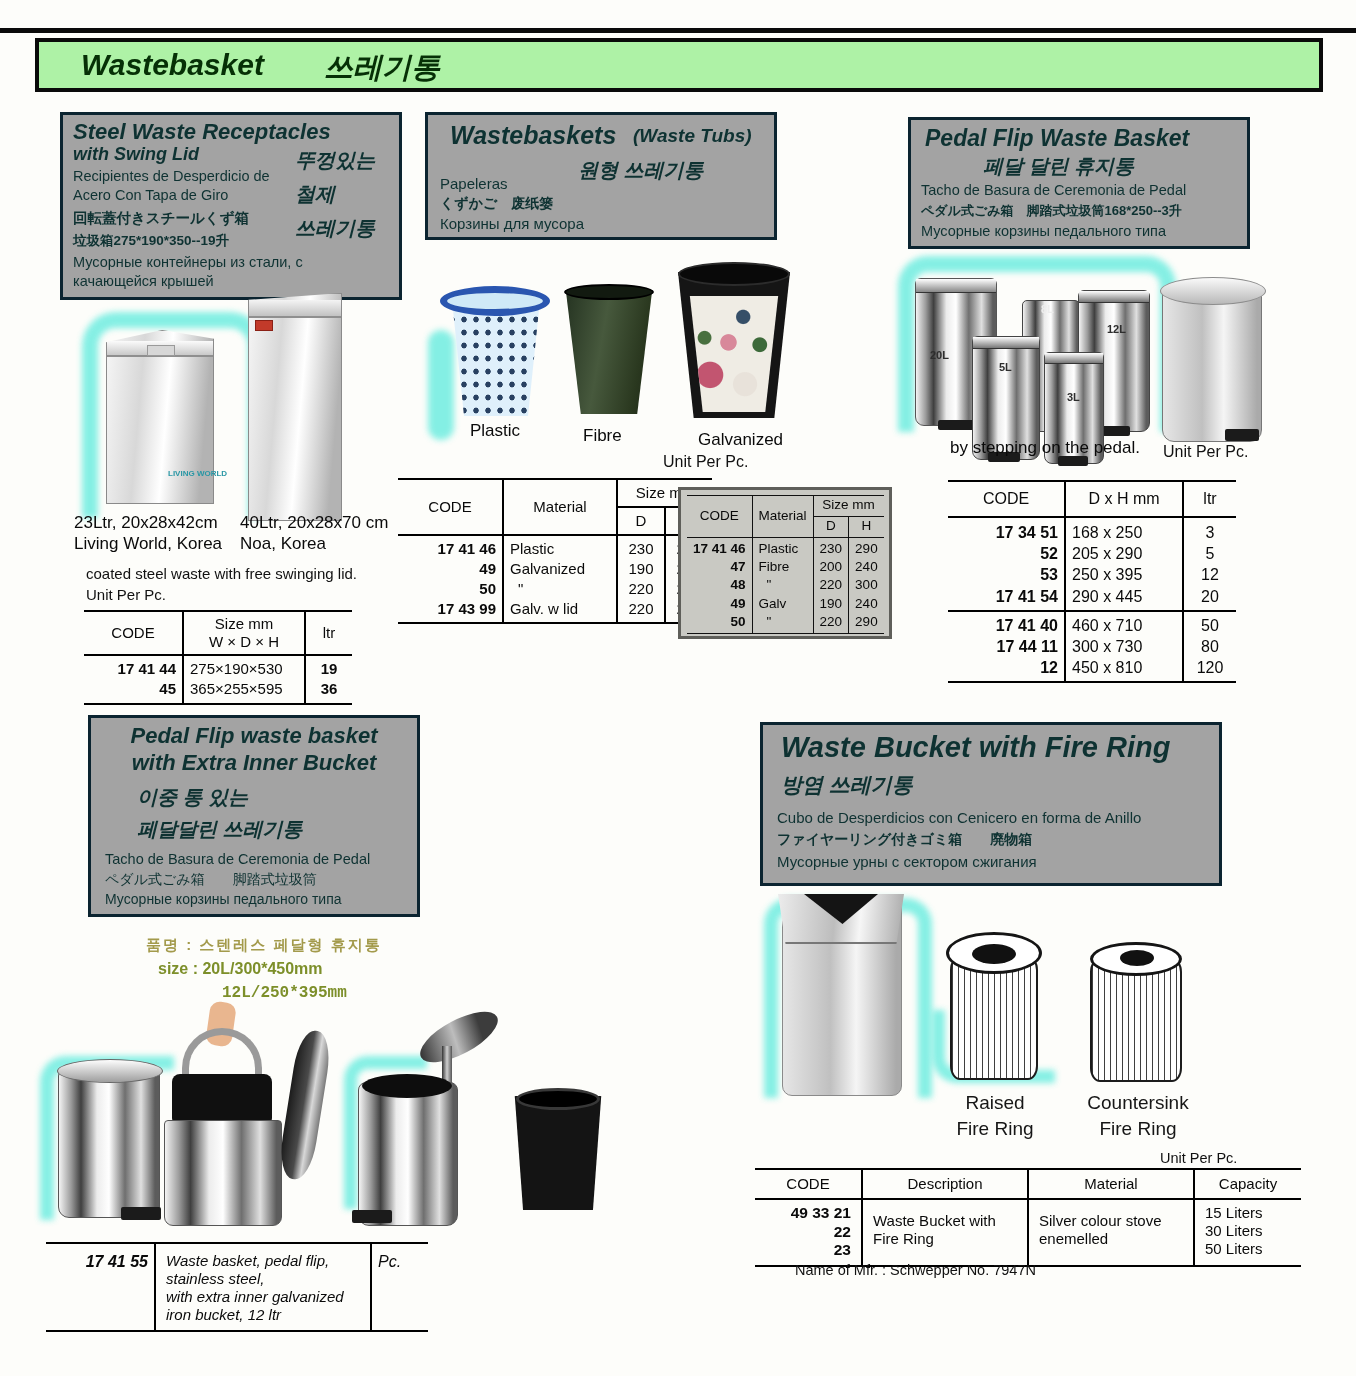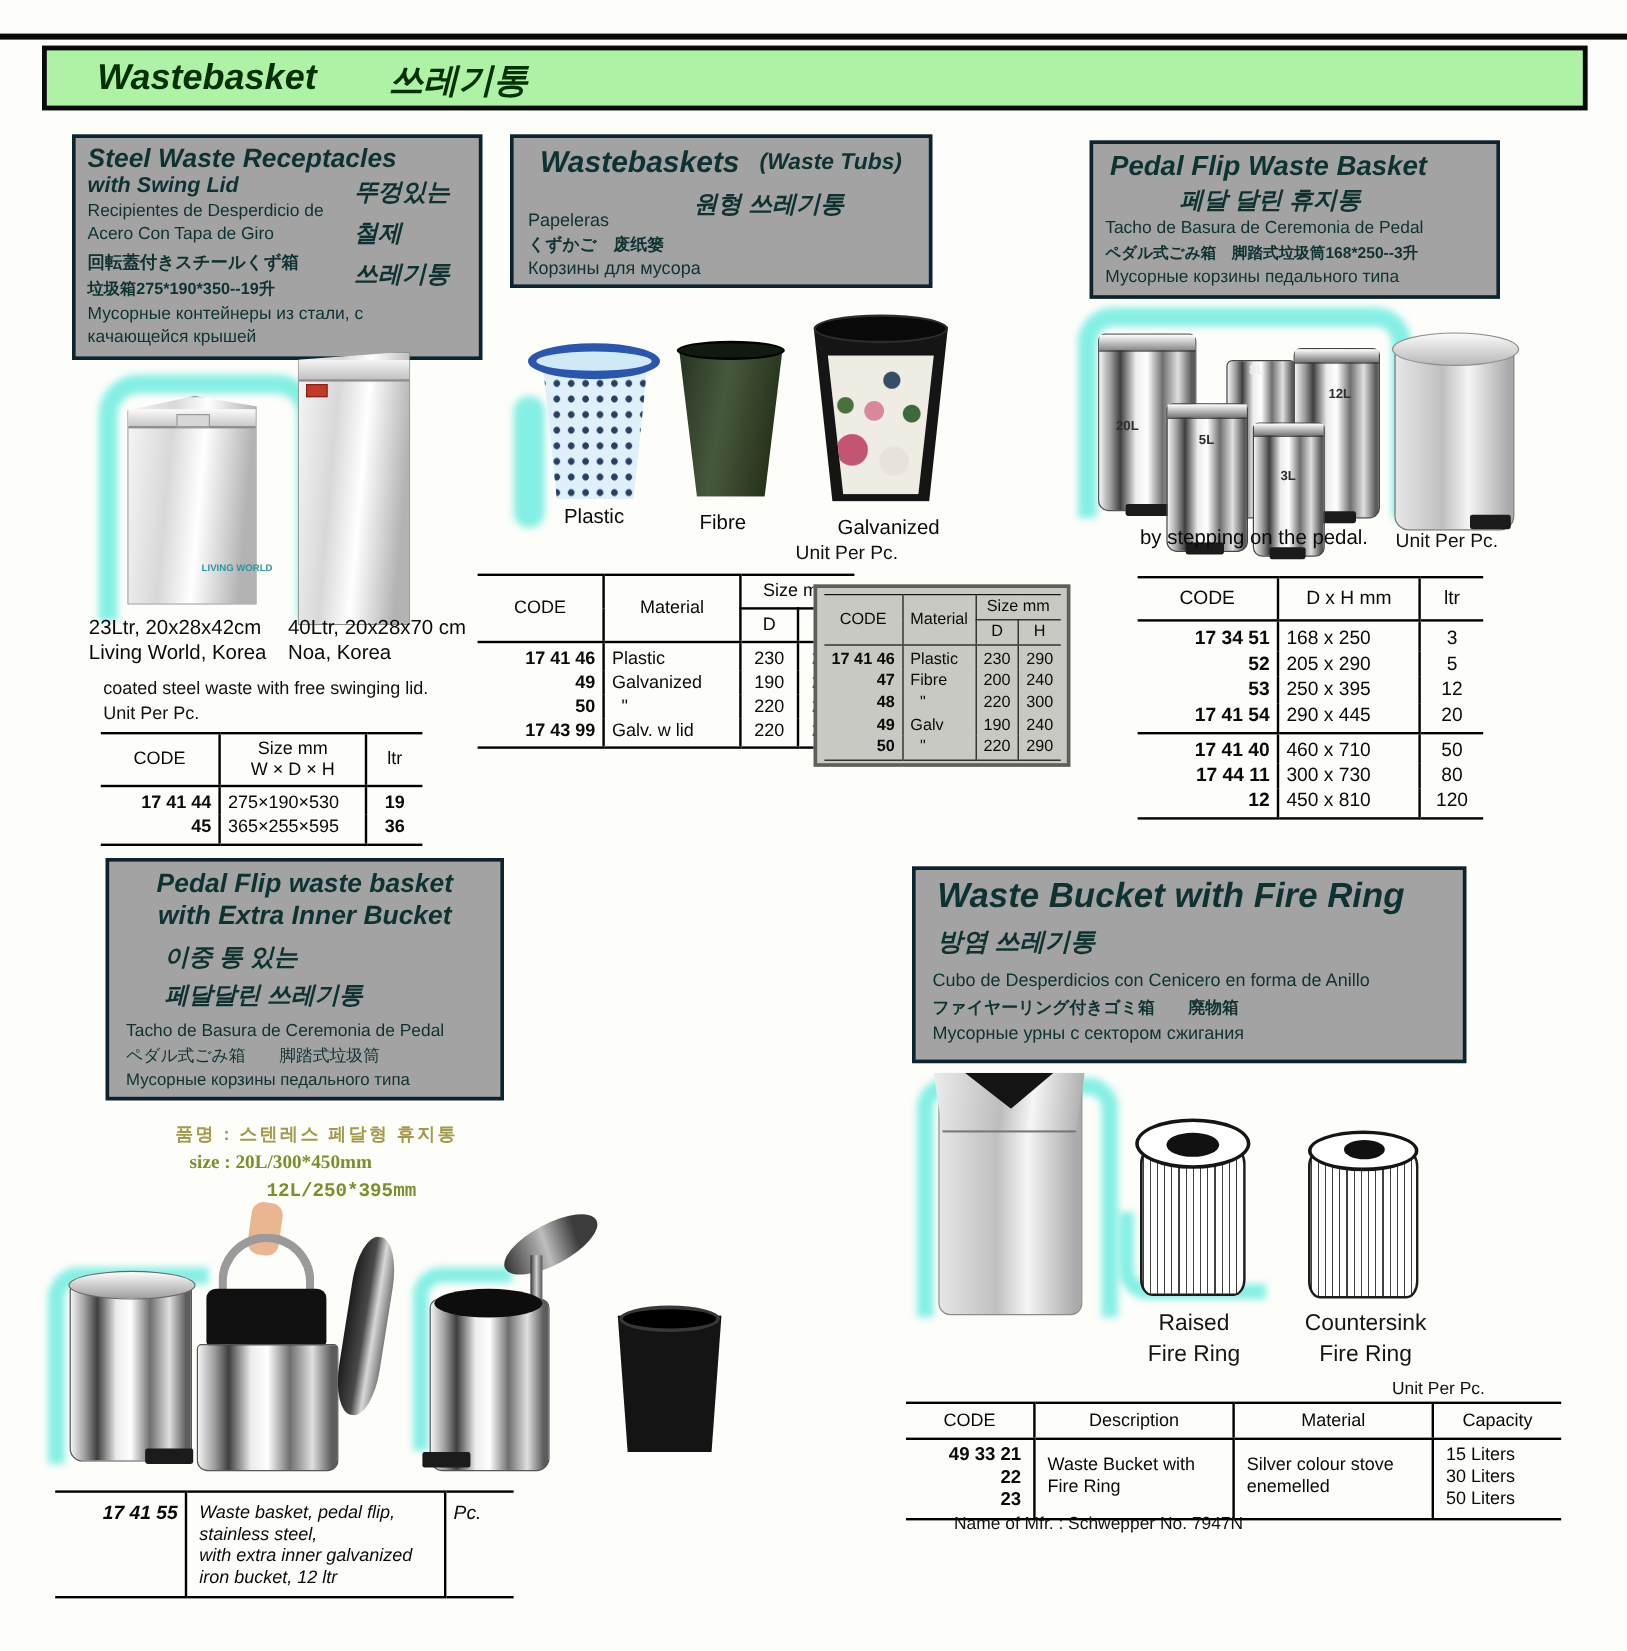--- a/index.html
+++ b/index.html
@@ -302,21 +302,21 @@
     <div class="ti" style="position:absolute;left:0;top:5px;width:100%;text-align:center;font-size:22px;">Pedal Flip waste basket</div>
     <div class="ti" style="position:absolute;left:0;top:32px;width:100%;text-align:center;font-size:22px;">with Extra Inner Bucket</div>
     <div class="ti" style="position:absolute;left:46px;top:66px;font-size:20px;">이중 통 있는</div>
     <div class="ti" style="position:absolute;left:46px;top:98px;font-size:20px;">페달달린 쓰레기통</div>
     <div style="position:absolute;left:14px;top:133px;font-size:14.5px;">Tacho de Basura de Ceremonia de Pedal</div>
     <div style="position:absolute;left:14px;top:153px;font-size:14px;">ペダル式ごみ箱　　脚踏式垃圾筒</div>
     <div style="position:absolute;left:14px;top:173px;font-size:14px;">Мусорные корзины педального типа</div>
   </div>
 
   <div class="abs" style="left:146px;top:936px;font-size:15px;font-weight:bold;color:#a39a4b;letter-spacing:2px;">품명 : 스텐레스 페달형 휴지통</div>
-  <div class="abs" style="left:158px;top:960px;font-size:16px;font-weight:bold;color:#7d8f2a;font-family:Liberation Serif, serif;">size : 20L/300*450mm</div>
+  <div class="abs" style="left:158px;top:960px;font-size:16px;font-weight:bold;color:#7d8f2a;font-family:Liberation Sans, sans-serif;">size : 20L/300*450mm</div>
   <div class="abs" style="left:222px;top:984px;font-size:16px;font-weight:bold;color:#7d8f2a;font-family:'Liberation Mono',monospace;">12L/250*395mm</div>
 
   <div class="hl" style="left:40px;top:1056px;width:120px;height:150px;border:14px solid #78eee2;border-bottom:none;border-right:none;border-radius:26px 0 0 0;"></div>
   <div class="abs chrome" style="left:58px;top:1068px;width:100px;height:148px;border-radius:8px 8px 11px 11px;border:1px solid #555;">
     <div style="position:absolute;left:-2px;top:-10px;width:104px;height:22px;border-radius:50%;background:linear-gradient(#fdfdfd,#9e9e9e);border:1px solid #666;"></div>
     <div class="pedal" style="left:62px;top:138px;width:40px;height:13px;"></div>
   </div>
   <div class="abs" style="left:160px;top:1002px;width:180px;height:222px;">
     <div style="position:absolute;left:48px;top:0;width:26px;height:44px;background:#e9b68f;border-radius:10px;transform:rotate(8deg);"></div>
     <div style="position:absolute;left:22px;top:26px;width:80px;height:58px;border:7px solid #9a9a9a;border-bottom:none;border-radius:52px 52px 0 0;box-sizing:border-box;"></div>

